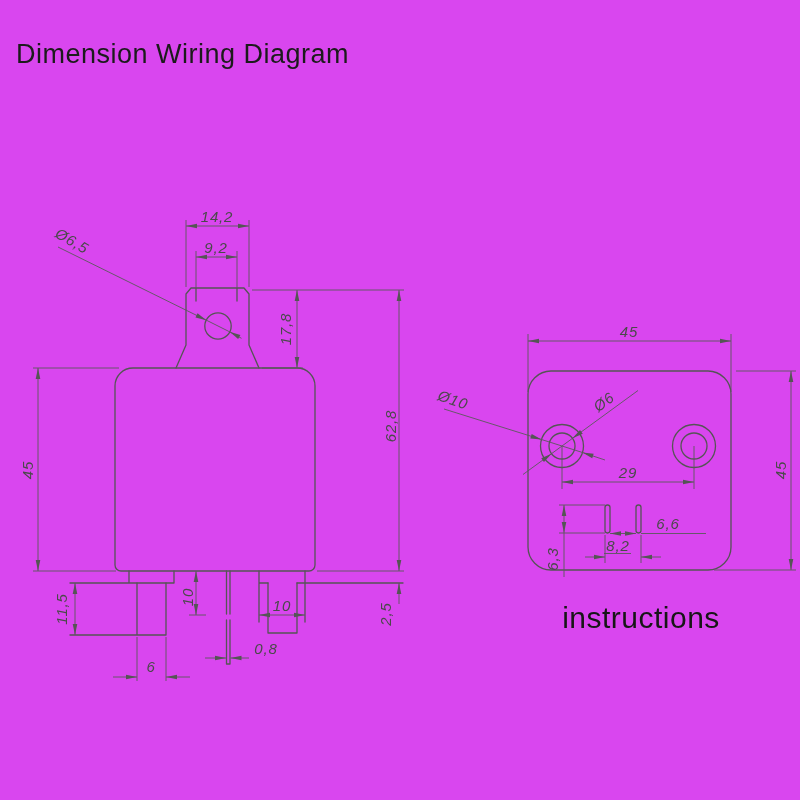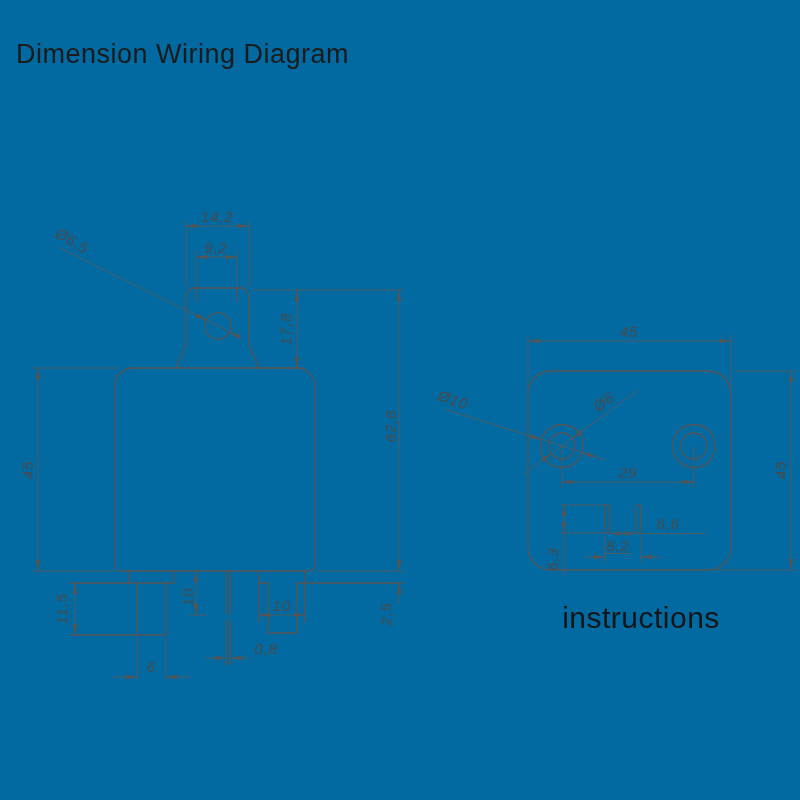--- a/index.html
+++ b/index.html
@@ -1,16 +1,16 @@
 <!DOCTYPE html>
 <html><head>
 <meta charset="utf-8">
 <style>
   html,body{margin:0;padding:0;background:#fff;}
-  #page{position:relative;width:800px;height:800px;background:#0369a1;overflow:hidden;
+  #page{position:relative;width:800px;height:800px;background:#d946ef;overflow:hidden;
         font-family:"Liberation Sans", sans-serif;}
   svg{position:absolute;left:0;top:0;}
   .part{fill:none;stroke:#555555;stroke-width:1.3;stroke-linejoin:round;stroke-linecap:round;}
   .dim{fill:none;stroke:#5a5a5a;stroke-width:0.9;stroke-linecap:butt;}
   .dimtxt{font-family:"Liberation Sans", sans-serif;font-size:15px;font-style:italic;
           fill:#4a4a4a;letter-spacing:0.8px;}
   .title{font-family:"Liberation Sans", sans-serif;font-size:27px;fill:#1b1b1b;letter-spacing:0.5px;}
   .caption{font-family:"Liberation Sans", sans-serif;font-size:30px;fill:#161616;letter-spacing:0.5px;}
 </style>
 </head>

